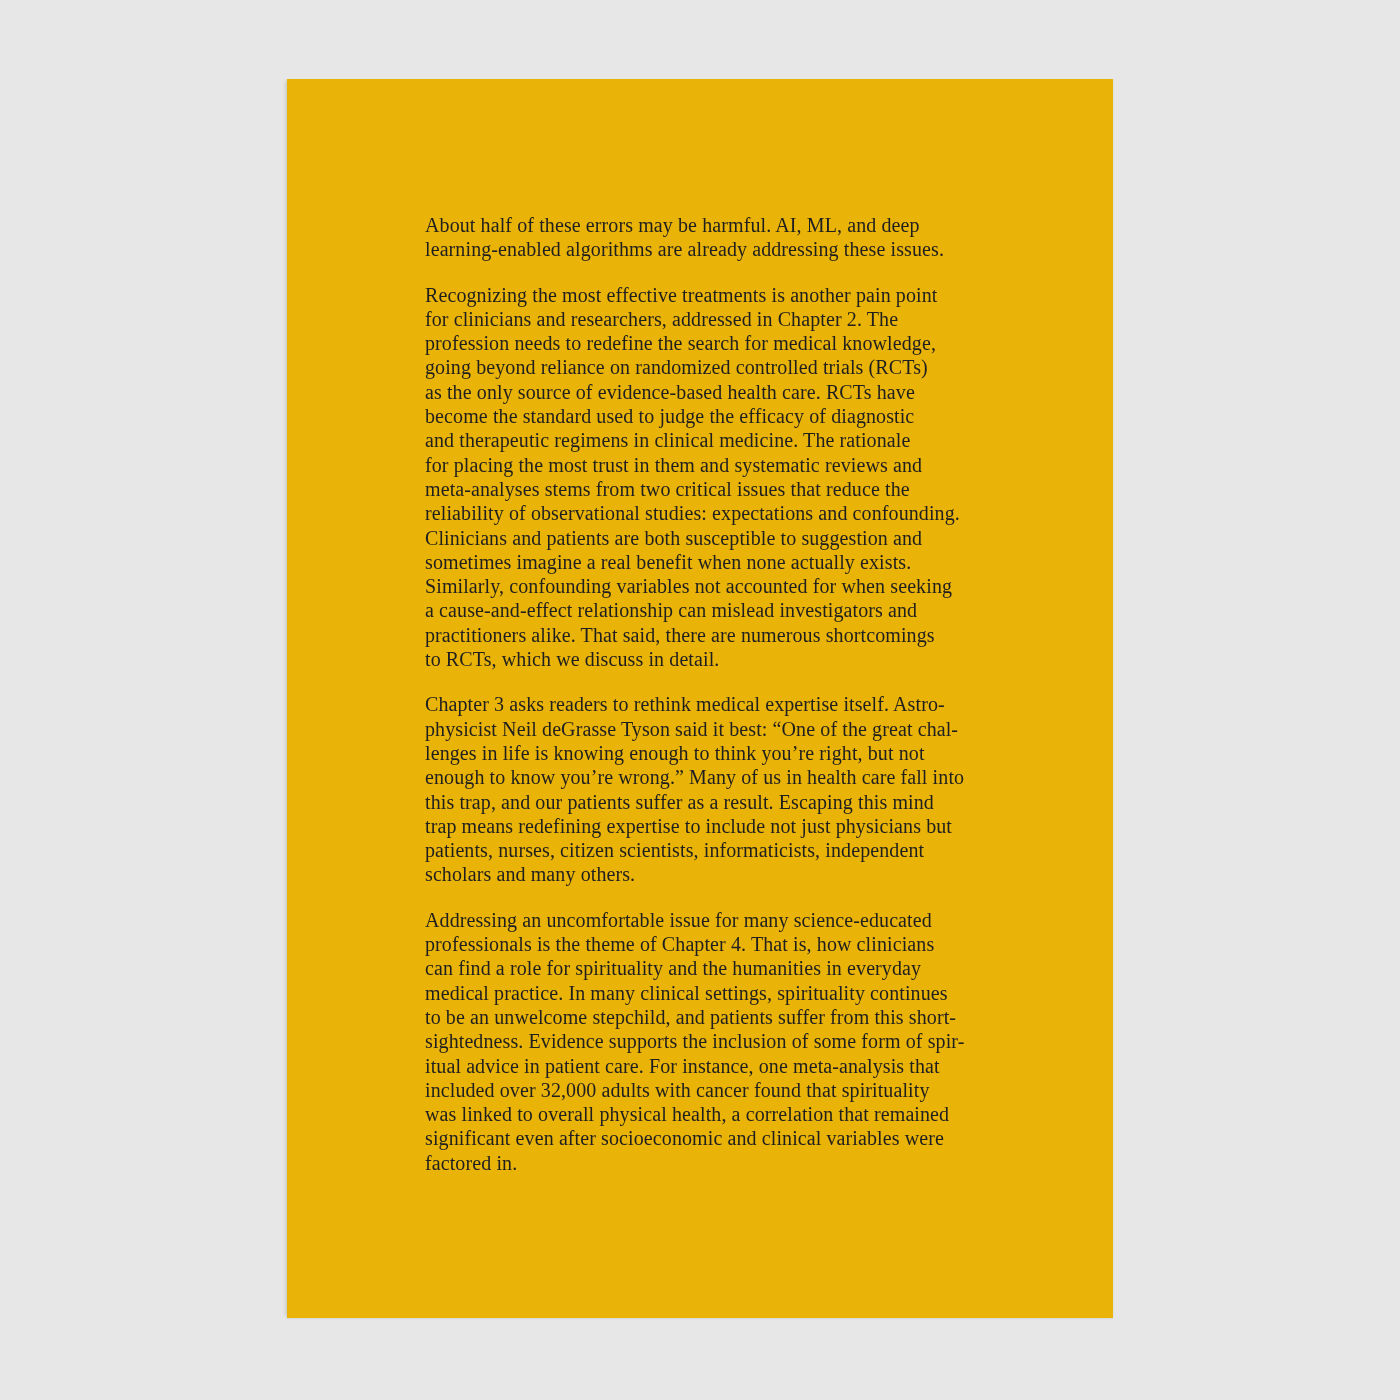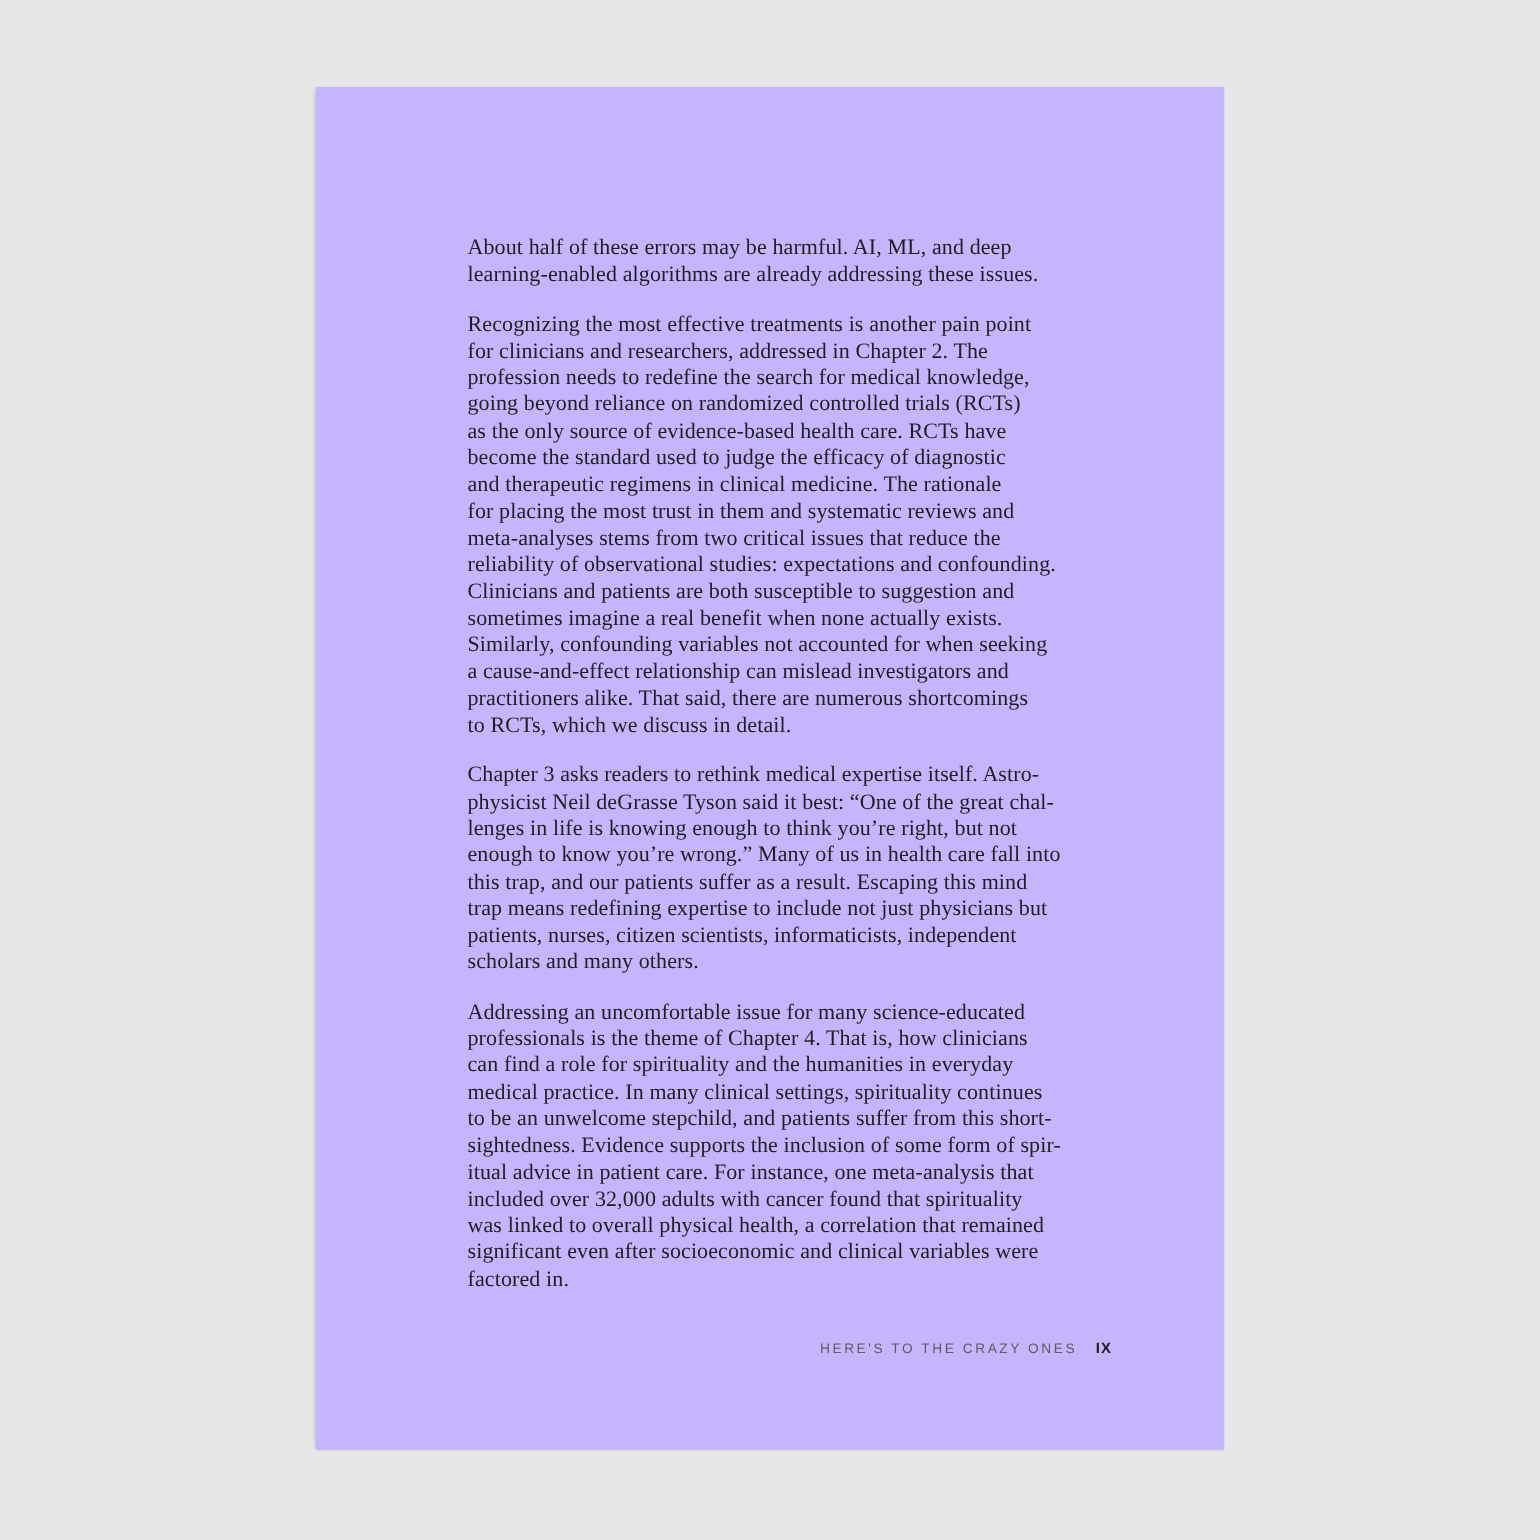--- a/index.html
+++ b/index.html
@@ -12,21 +12,21 @@
     position: relative;
     background: #e7e7e7;
     overflow: hidden;
   }
   .paper {
     position: absolute;
     left: 287px;
     top: 79px;
     width: 826px;
     height: 1239px;
-    background: #c4b5fd;
+    background: #eab308;
     box-shadow: -4px 0 3px -2px rgba(0,0,0,0.10), 0 1px 2px rgba(0,0,0,0.07);
   }
   .body-text {
     position: absolute;
     left: 138px;
     top: 134px;
     width: 590px;
     font-family: "Liberation Serif", "DejaVu Serif", serif;
     font-size: 20px;
     line-height: 24.3px;
@@ -97,16 +97,13 @@
 can find a role for spirituality and the humanities in everyday
 medical practice. In many clinical settings, spirituality continues
 to be an unwelcome stepchild, and patients suffer from this short-
 sightedness. Evidence supports the inclusion of some form of spir-
 itual advice in patient care. For instance, one meta-analysis that
 included over 32,000 adults with cancer found that spirituality
 was linked to overall physical health, a correlation that remained
 significant even after socioeconomic and clinical variables were
 factored in.</p>
     </div>
-  <div class="footer">
-    <span class="running-head">HERE'S TO THE CRAZY ONES</span><span class="page-num">IX</span>
-  </div>
 </div>
 
 </body></html>

